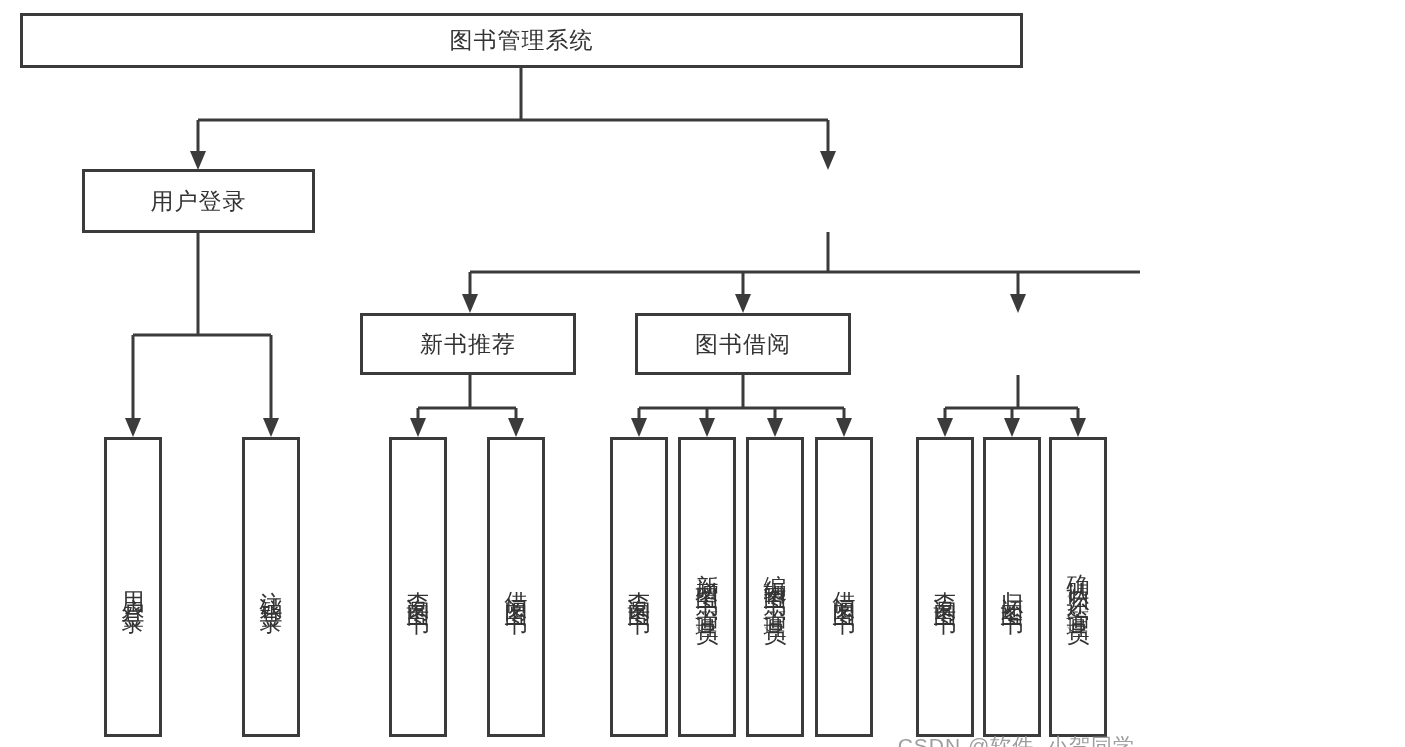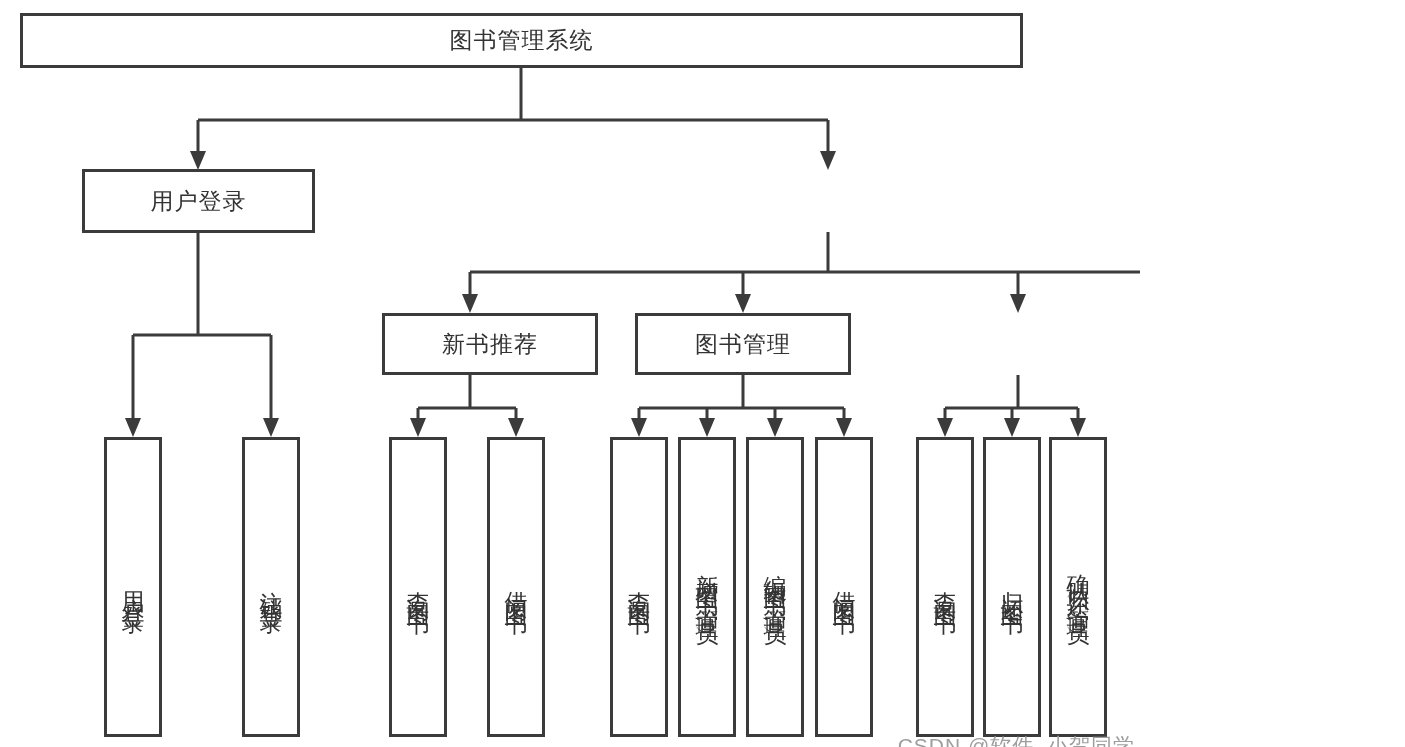--- a/index.html
+++ b/index.html
@@ -92,22 +92,22 @@
       M1004 418 L1020 418 L1012 437 Z
       M1070 418 L1086 418 L1078 437 Z
       M1217 418 L1233 418 L1225 437 Z
       M1335 418 L1351 418 L1343 437 Z"></path>
   </svg>
 
   <div class="node h" style="left:20px;top:13px;width:1003px;height:55px">图书管理系统</div>
 
   <div class="node h" style="left:82px;top:169px;width:233px;height:64px">用户登录</div>
 
-  <div class="node h" style="left:382px;top:313px;width:216px;height:62px">新书推荐</div>
-  <div class="node h" style="left:635px;top:313px;width:216px;height:62px">图书管理</div>
+  <div class="node h" style="left:360px;top:313px;width:216px;height:62px">新书推荐</div>
+  <div class="node h" style="left:635px;top:313px;width:216px;height:62px">图书借阅</div>
 
   <div class="node v" style="left:104px;top:437px;width:58px;height:300px">用户登录</div>
   <div class="node v" style="left:242px;top:437px;width:58px;height:300px">注销登录</div>
 
   <div class="node v" style="left:389px;top:437px;width:58px;height:300px">查询图书</div>
   <div class="node v" style="left:487px;top:437px;width:58px;height:300px">借阅图书</div>
 
   <div class="node v" style="left:610px;top:437px;width:58px;height:300px">查询图书</div>
   <div class="node v" style="left:678px;top:437px;width:58px;height:300px">新增图书（管理员）</div>
   <div class="node v" style="left:746px;top:437px;width:58px;height:300px">编辑图书（管理员）</div>

